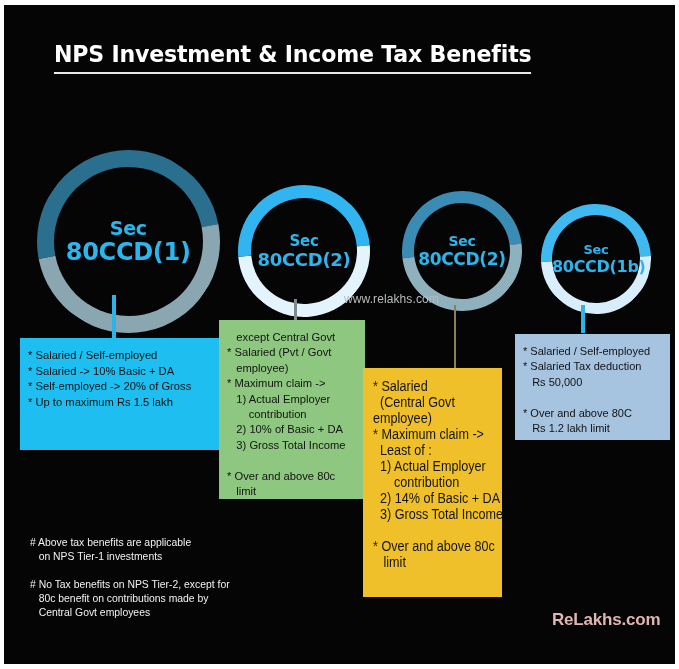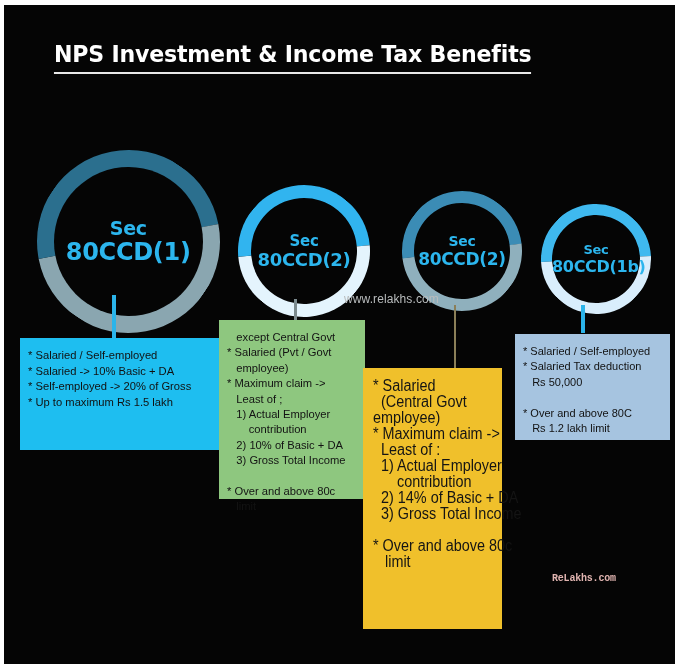--- a/index.html
+++ b/index.html
@@ -150,25 +150,25 @@
   #box-2 {
     left: 215px; top: 315px; width: 146px; height: 179px;
     background: #8ec77f;
     padding: 10px 0 0 8px;
     font-family: "Liberation Sans", sans-serif;
     font-size: 11.2px;
     line-height: 15.4px;
     color: #131313;
   }
   #box-3 {
-    left: 359px; top: 363px; width: 139px; height: 261px;
+    left: 359px; top: 363px; width: 139px; height: 229px;
     background: #f0c02b;
     padding: 10px 0 0 10px;
     font-family: "Liberation Sans Narrow", "Liberation Sans", sans-serif;
-    font-size: 16px;
+    font-size: 14px;
     line-height: 16px;
     color: #141414;
     transform-origin: left top;
   }
   #box-3 p { transform: scaleX(0.9); transform-origin: left center; }
   #box-4 {
     left: 511px; top: 329px; width: 155px; height: 106px;
     background: #a6c4e0;
     padding: 10px 0 0 8px;
     font-family: "Liberation Sans", sans-serif;
@@ -198,24 +198,24 @@
     top: 287px;
     color: #b9bcbd;
     font-family: "Liberation Sans", sans-serif;
     font-size: 12px;
     letter-spacing: 0.1px;
     margin-left: 44px;
   }
   #brand-logo {
     position: absolute;
     left: 548px;
-    top: 568px;
+    top: 605px;
     color: #e0b4b0;
-    font-family: Liberation Mono, monospace;
-    font-size: 10px;
+    font-family: Liberation Sans, sans-serif;
+    font-size: 17px;
     font-weight: bold;
     letter-spacing: -0.2px;
   }
 </style>
 </head>
 <body>
 
 <div id="canvas">
   <div id="stage">
 
@@ -261,21 +261,20 @@
       <p>* Salaried -&gt; 10% Basic + DA</p>
       <p>* Self-employed -&gt; 20% of Gross</p>
       <p>* Up to maximum Rs 1.5 lakh</p>
     </div>
 
     <div class="box" id="box-2">
       <p>   except Central Govt</p>
       <p>* Salaried (Pvt / Govt</p>
       <p>   employee)</p>
       <p>* Maximum claim -&gt;</p>
-      <p>   Least of ;</p>
       <p>   1) Actual Employer</p>
       <p>       contribution</p>
       <p>   2) 10% of Basic + DA</p>
       <p>   3) Gross Total Income</p>
       <p>&nbsp;</p>
       <p>* Over and above 80c</p>
       <p>   limit</p>
     </div>
 
     <div class="box" id="box-3">
@@ -295,18 +294,25 @@
 
     <div class="box" id="box-4">
       <p>* Salaried / Self-employed</p>
       <p>* Salaried Tax deduction</p>
       <p>   Rs 50,000</p>
       <p>&nbsp;</p>
       <p>* Over and above 80C</p>
       <p>   Rs 1.2 lakh limit</p>
     </div>
 
+    <div id="footnotes">
+      <p id="footnote-1"># Above tax benefits are applicable
+   on NPS Tier-1 investments</p>
+      <p id="footnote-2"># No Tax benefits on NPS Tier-2, except for
+   80c benefit on contributions made by
+   Central Govt employees</p>
+    </div>
 
     <div id="watermark-url">www.relakhs.com</div>
     <div id="brand-logo">ReLakhs.com</div>
 
   </div>
 </div>
 
 </body></html>

